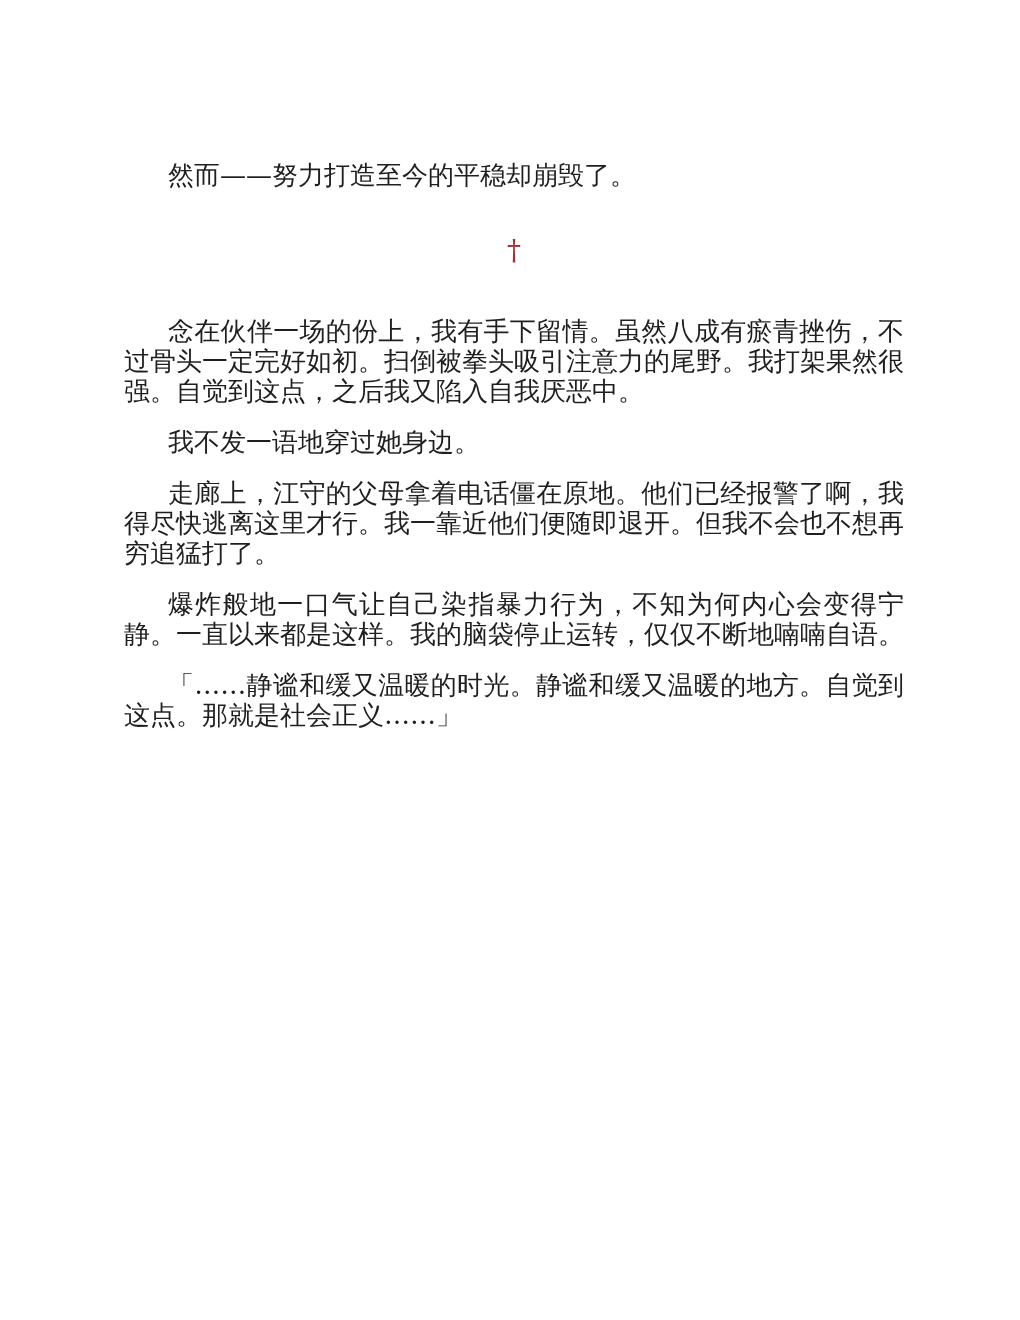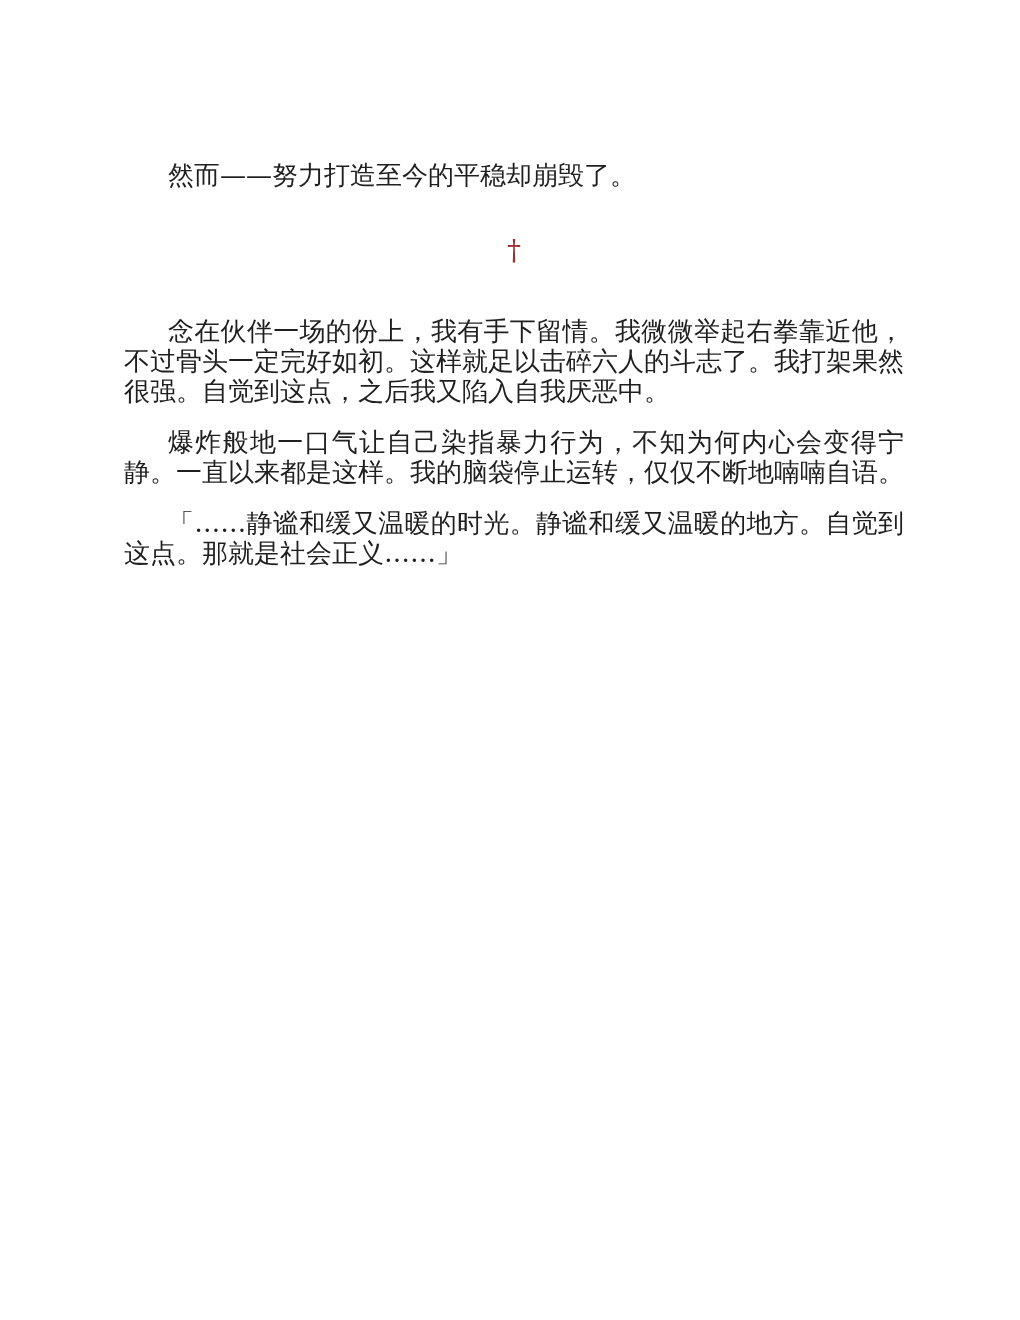--- a/index.html
+++ b/index.html
@@ -50,17 +50,19 @@
     display: inline-block;
   }
 </style>
 </head>
 <body style="color: rgb(31, 31, 31); background: rgb(255, 255, 255);">
 
 <div class="page">
   <article class="text-content">
       <p class="para">然而——努力打造至今的平稳却崩毁了。</p>
       <div class="divider"><span class="dagger" style="color: rgb(158, 47, 47);">†</span></div>
-      <p class="para">念在伙伴一场的份上，我有手下留情。我微微举起右拳靠近他，不过骨头一定完好如初。这样就足以击碎六人的斗志了。我打架果然很强。自觉到这点，之后我又陷入自我厌恶中。</p>
+      <p class="para">念在伙伴一场的份上，我有手下留情。虽然八成有瘀青挫伤，不过骨头一定完好如初。扫倒被拳头吸引注意力的尾野。我打架果然很强。自觉到这点，之后我又陷入自我厌恶中。</p>
+      <p class="para">我不发一语地穿过她身边。</p>
+      <p class="para">走廊上，江守的父母拿着电话僵在原地。他们已经报警了啊，我得尽快逃离这里才行。我一靠近他们便随即退开。但我不会也不想再穷追猛打了。</p>
       <p class="para">爆炸般地一口气让自己染指暴力行为，不知为何内心会变得宁静。一直以来都是这样。我的脑袋停止运转，仅仅不断地喃喃自语。</p>
       <p class="para">「……静谧和缓又温暖的时光。静谧和缓又温暖的地方。自觉到这点。那就是社会正义……」</p>
     </article>
 </div>
 
 </body></html>

